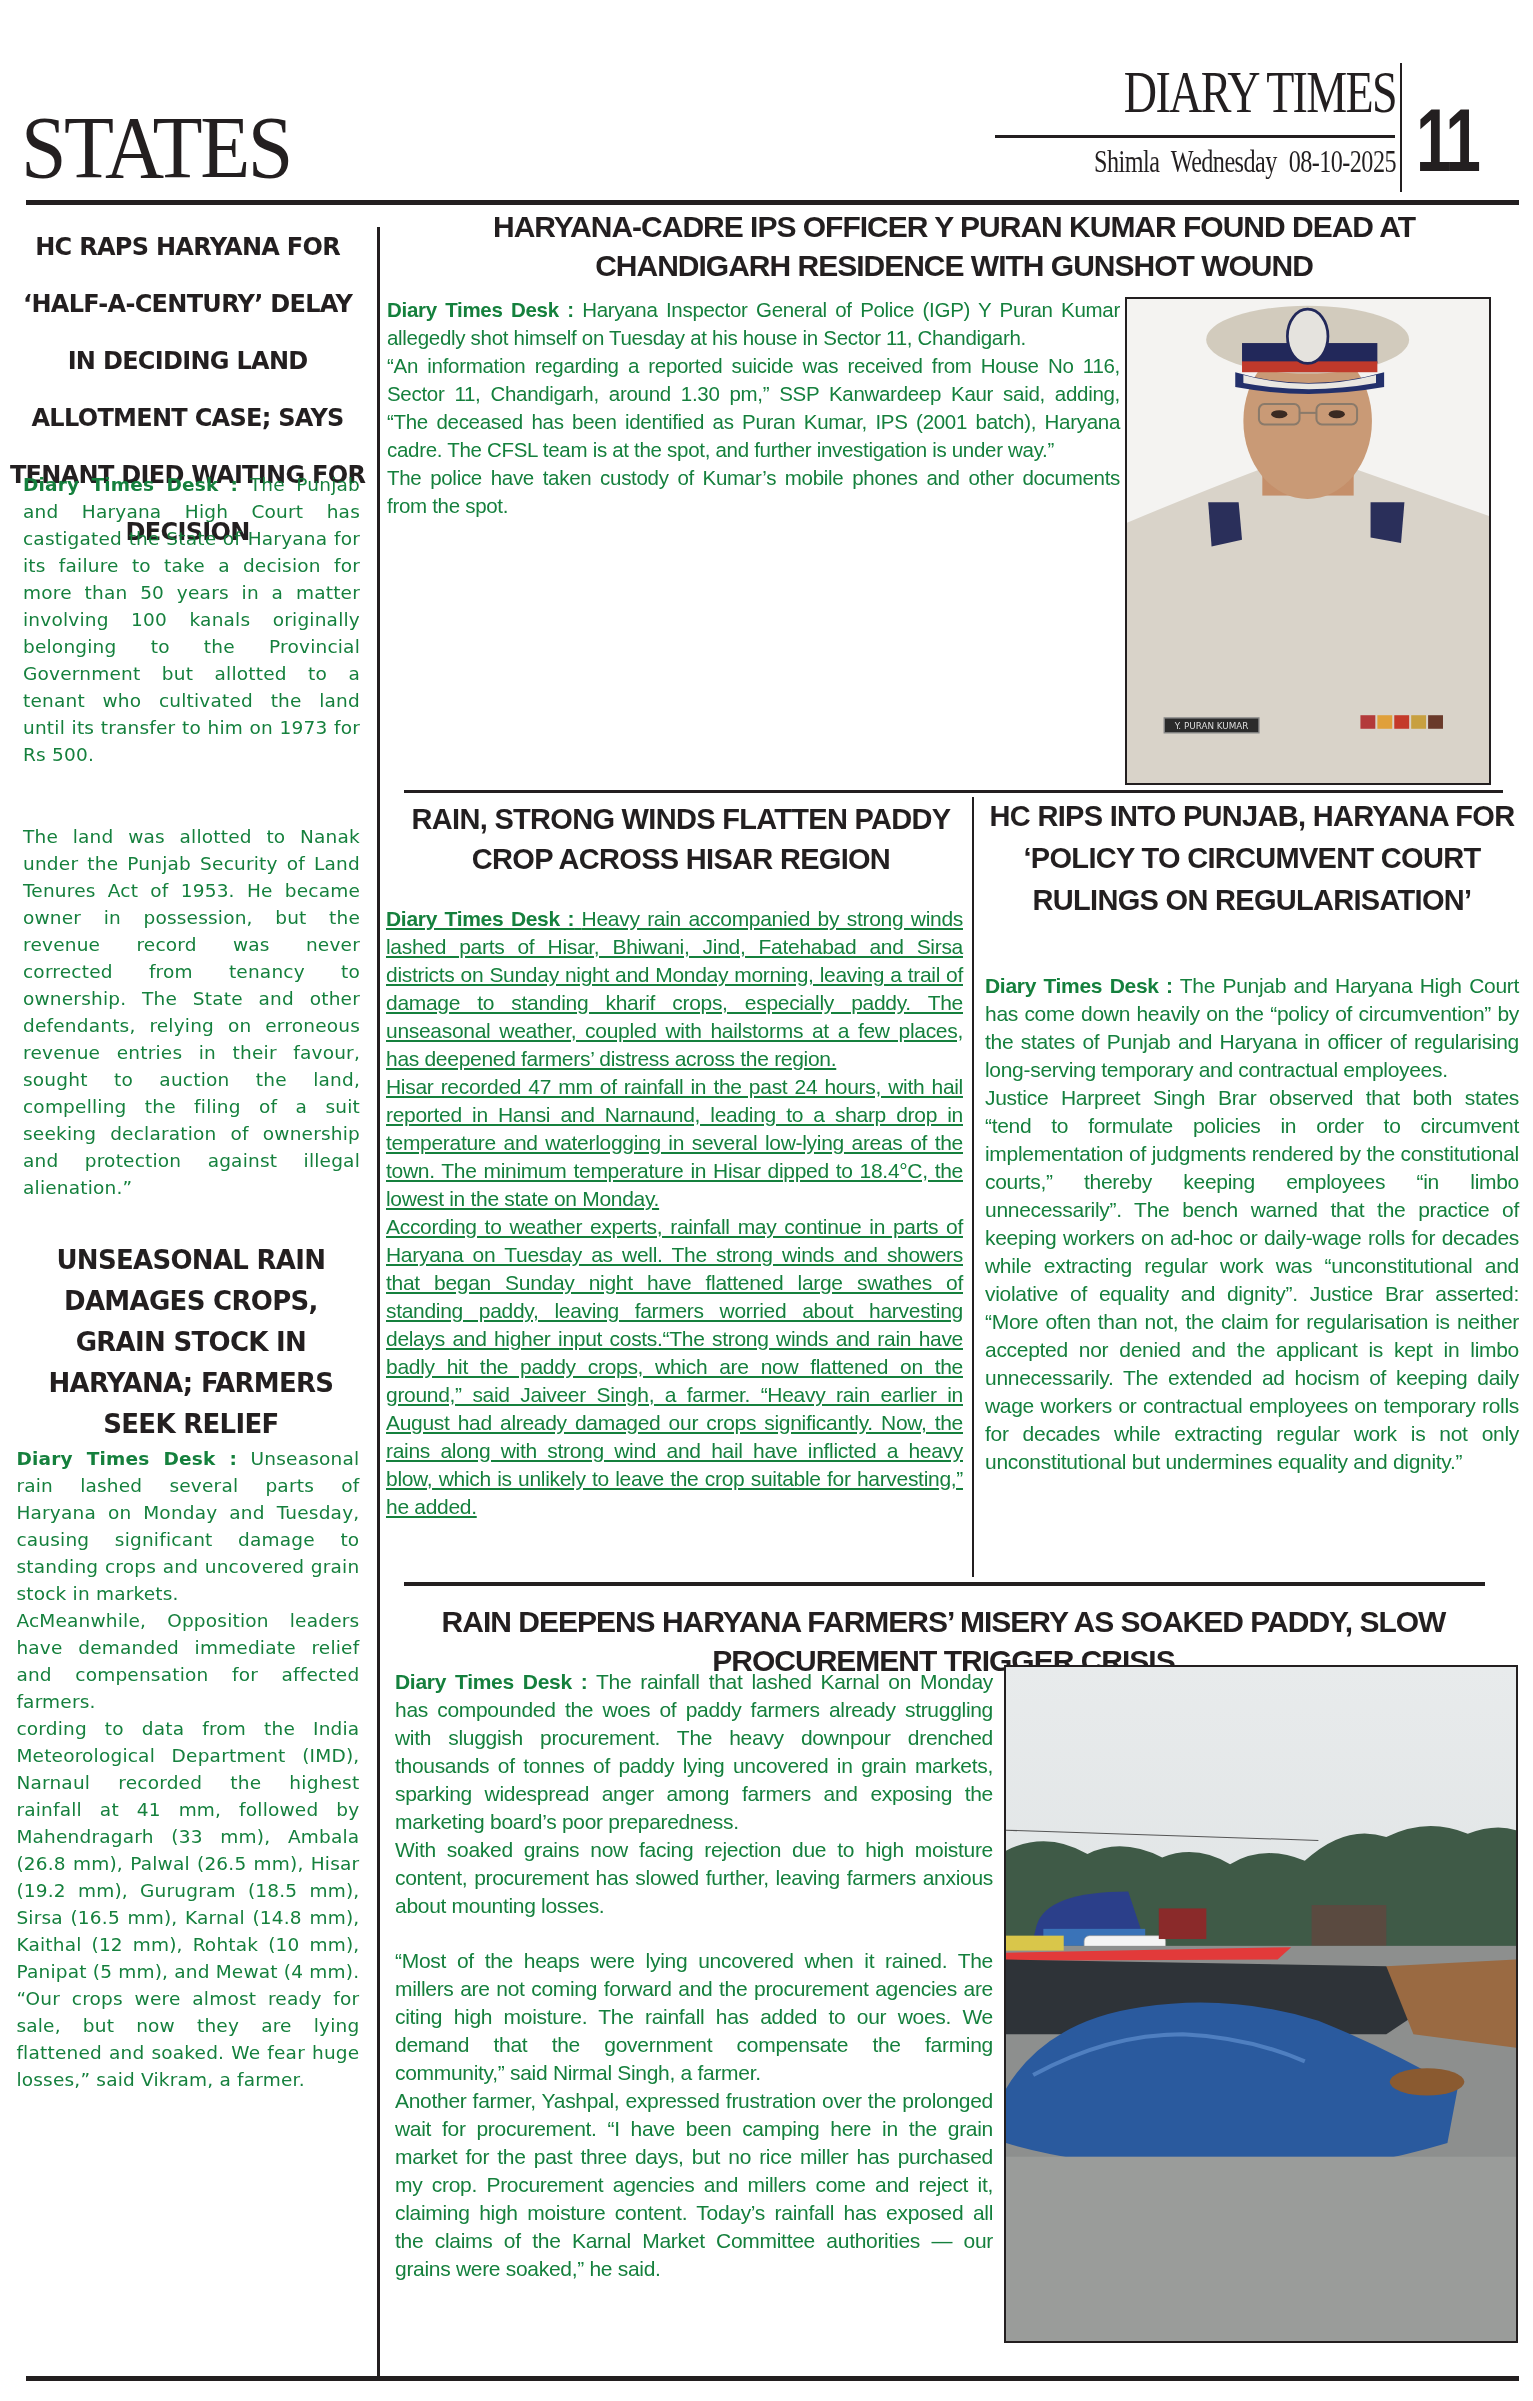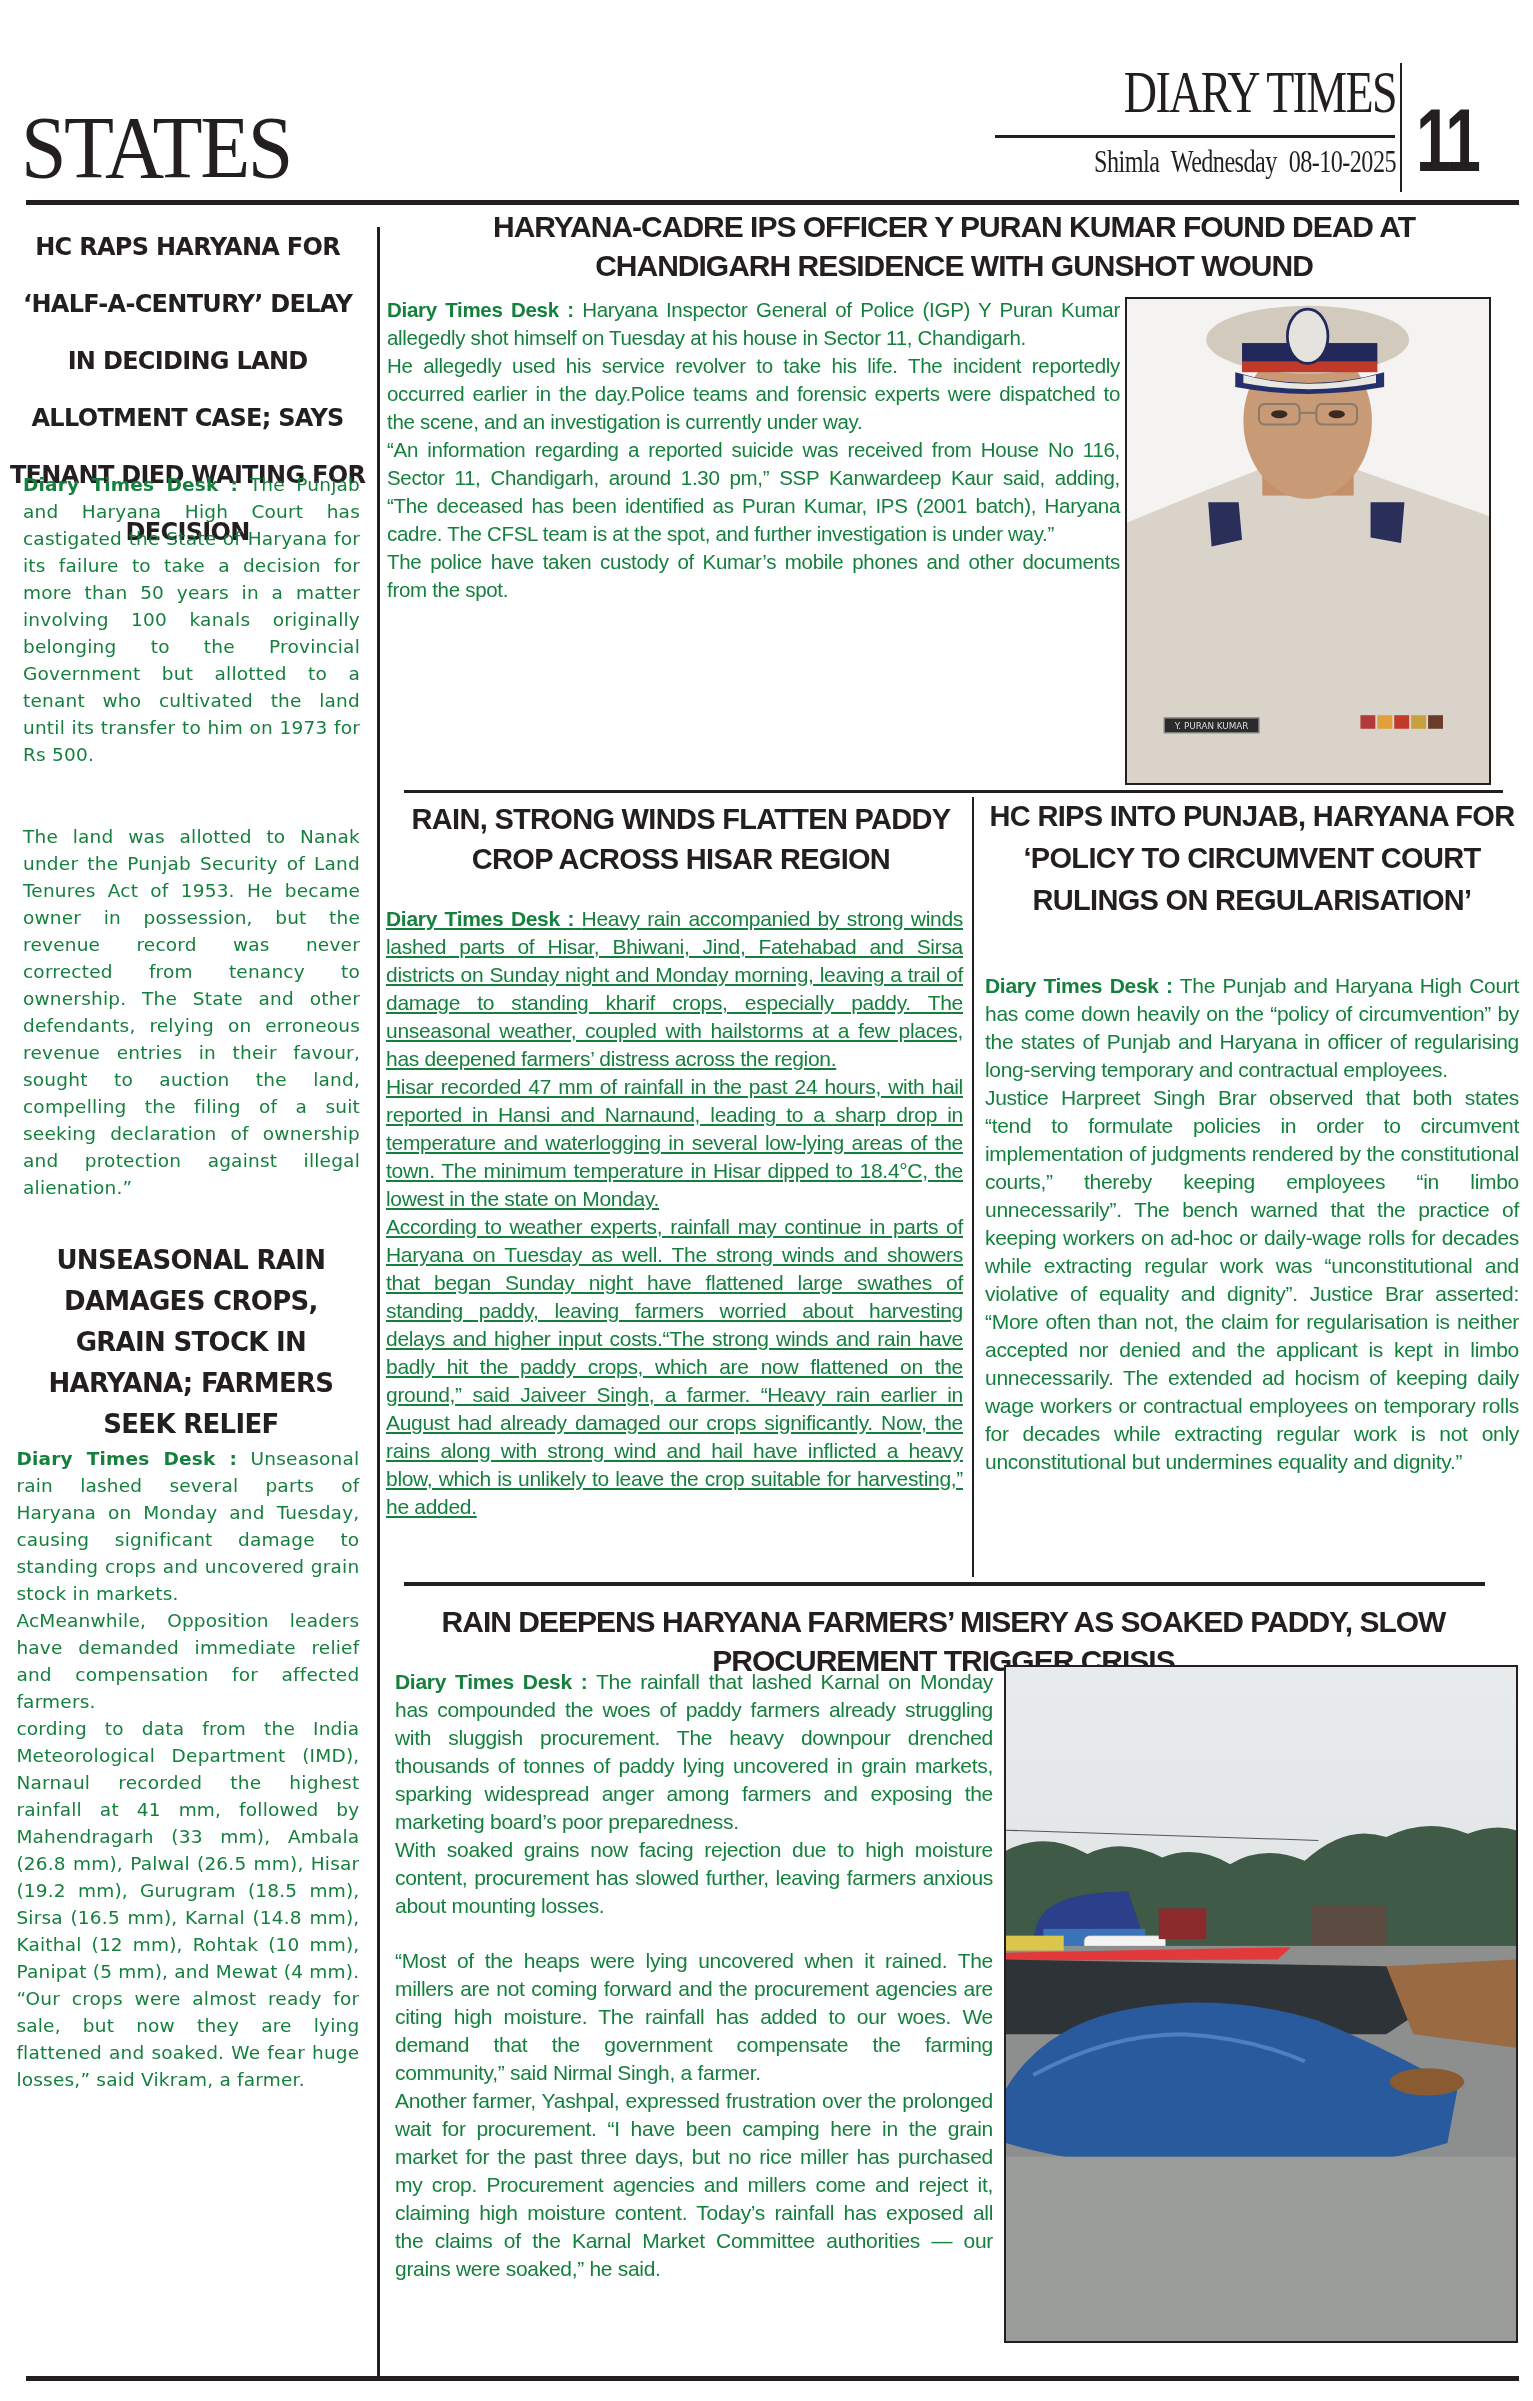--- a/index.html
+++ b/index.html
@@ -110,21 +110,20 @@
     <p>AcMeanwhile, Opposition leaders have demanded immediate relief and compensation for affected farmers.</p>
     <p>cording to data from the India Meteorological Department (IMD), Narnaul recorded the highest rainfall at 41 mm, followed by Mahendragarh (33 mm), Ambala (26.8 mm), Palwal (26.5 mm), Hisar (19.2 mm), Gurugram (18.5 mm), Sirsa (16.5 mm), Karnal (14.8 mm), Kaithal (12 mm), Rohtak (10 mm), Panipat (5 mm), and Mewat (4 mm).</p>
     <p>“Our crops were almost ready for sale, but now they are lying flattened and soaked. We fear huge losses,” said Vikram, a farmer.</p>
   </div>
 </article>
 
 <article>
   <h1 class="hl hl-narrow" style="left:393px; top:207px; width:1122px; font-size:30px; line-height:39px; letter-spacing:-1px;">HARYANA-CADRE IPS OFFICER Y PURAN KUMAR FOUND DEAD AT CHANDIGARH RESIDENCE WITH GUNSHOT WOUND</h1>
   <div class="body body-cond" style="left:387px; top:296px; width:733px; font-size:20.5px; line-height:28px;">
     <p><span class="lead">Diary Times Desk :</span> <span>Haryana Inspector General of Police (IGP) Y Puran Kumar allegedly shot himself on Tuesday at his house in Sector 11, Chandigarh.</span></p>
-    <p>He allegedly used his service revolver to take his life. The incident reportedly occurred earlier in the day.Police teams and forensic experts were dispatched to the scene, and an investigation is currently under way.</p>
     <p>“An information regarding a reported suicide was received from House No 116, Sector 11, Chandigarh, around 1.30 pm,” SSP Kanwardeep Kaur said, adding, “The deceased has been identified as Puran Kumar, IPS (2001 batch), Haryana cadre. The CFSL team is at the spot, and further investigation is under way.”</p>
     <p>The police have taken custody of Kumar’s mobile phones and other documents from the spot.</p>
   </div>
   <figure class="photo" style="left:1125px; top:297px; width:366px; height:488px;" aria-label="Portrait of IPS officer in uniform">
     <svg viewBox="0 0 535 714" preserveAspectRatio="none">
       <rect width="535" height="714" fill="#f4f3f1"></rect>
 
       <path d="M0 330 Q120 280 200 250 L335 250 Q420 280 535 320 L535 714 L0 714 Z" fill="#d9d3c9"></path>
 
       <path d="M120 300 L165 300 L170 355 L125 365 Z" fill="#2a2f5a"></path>

